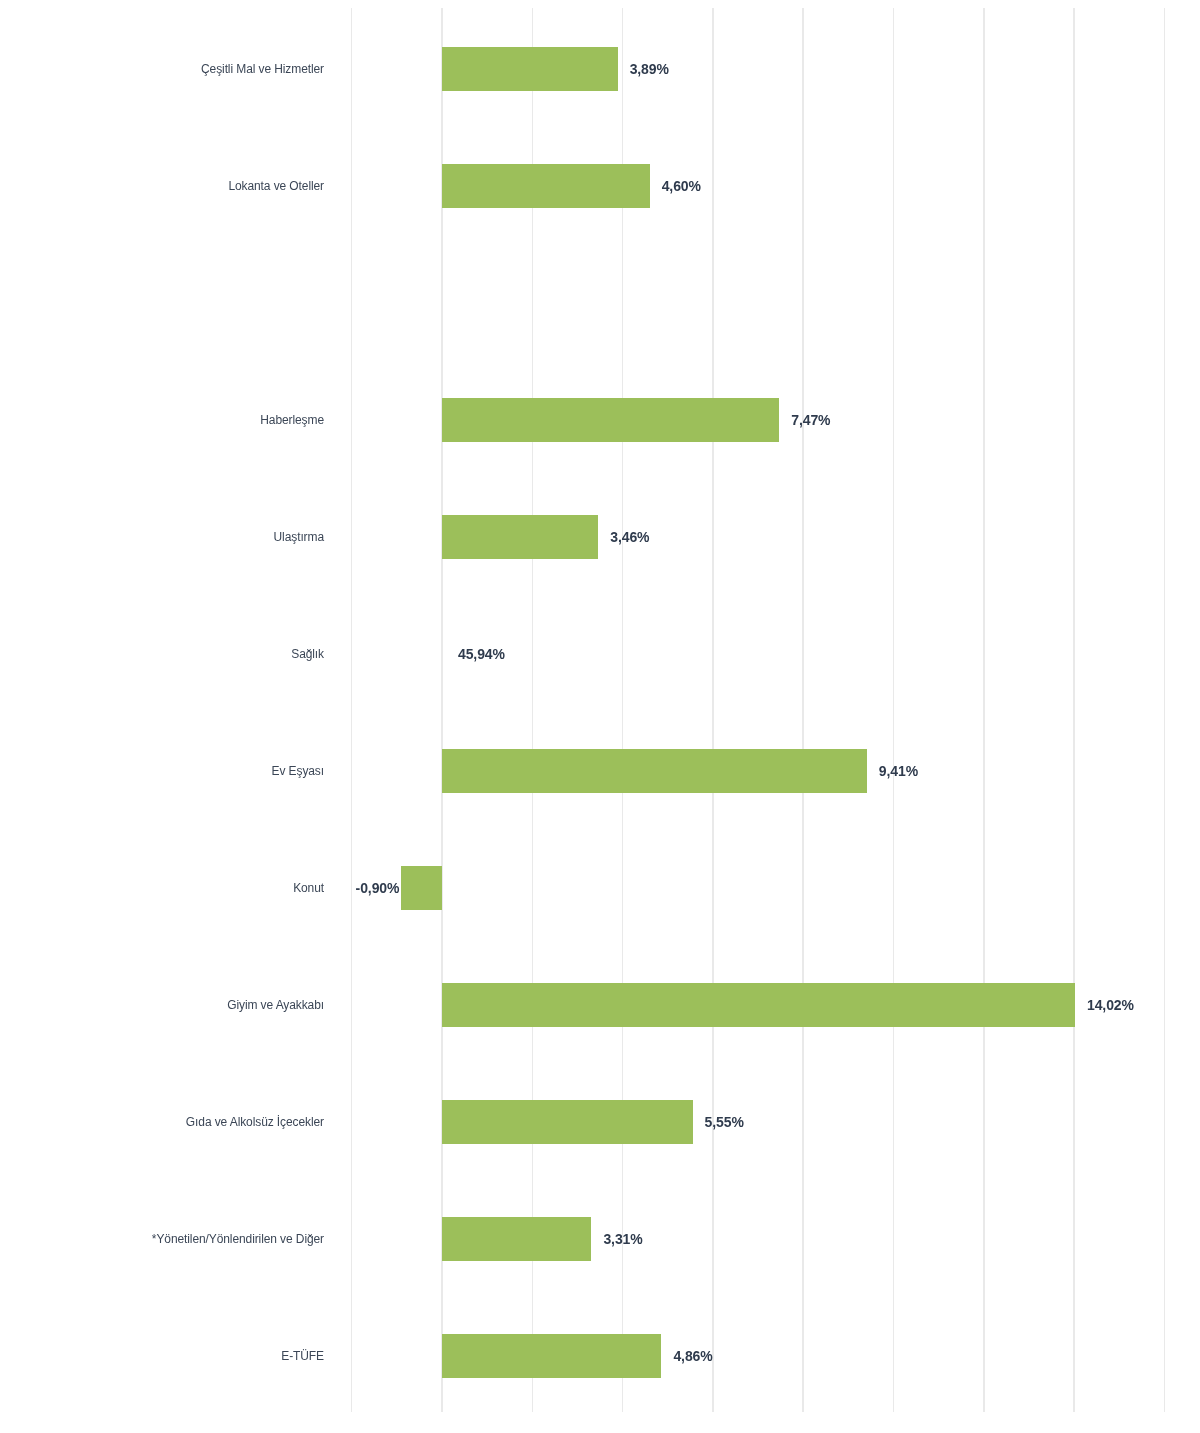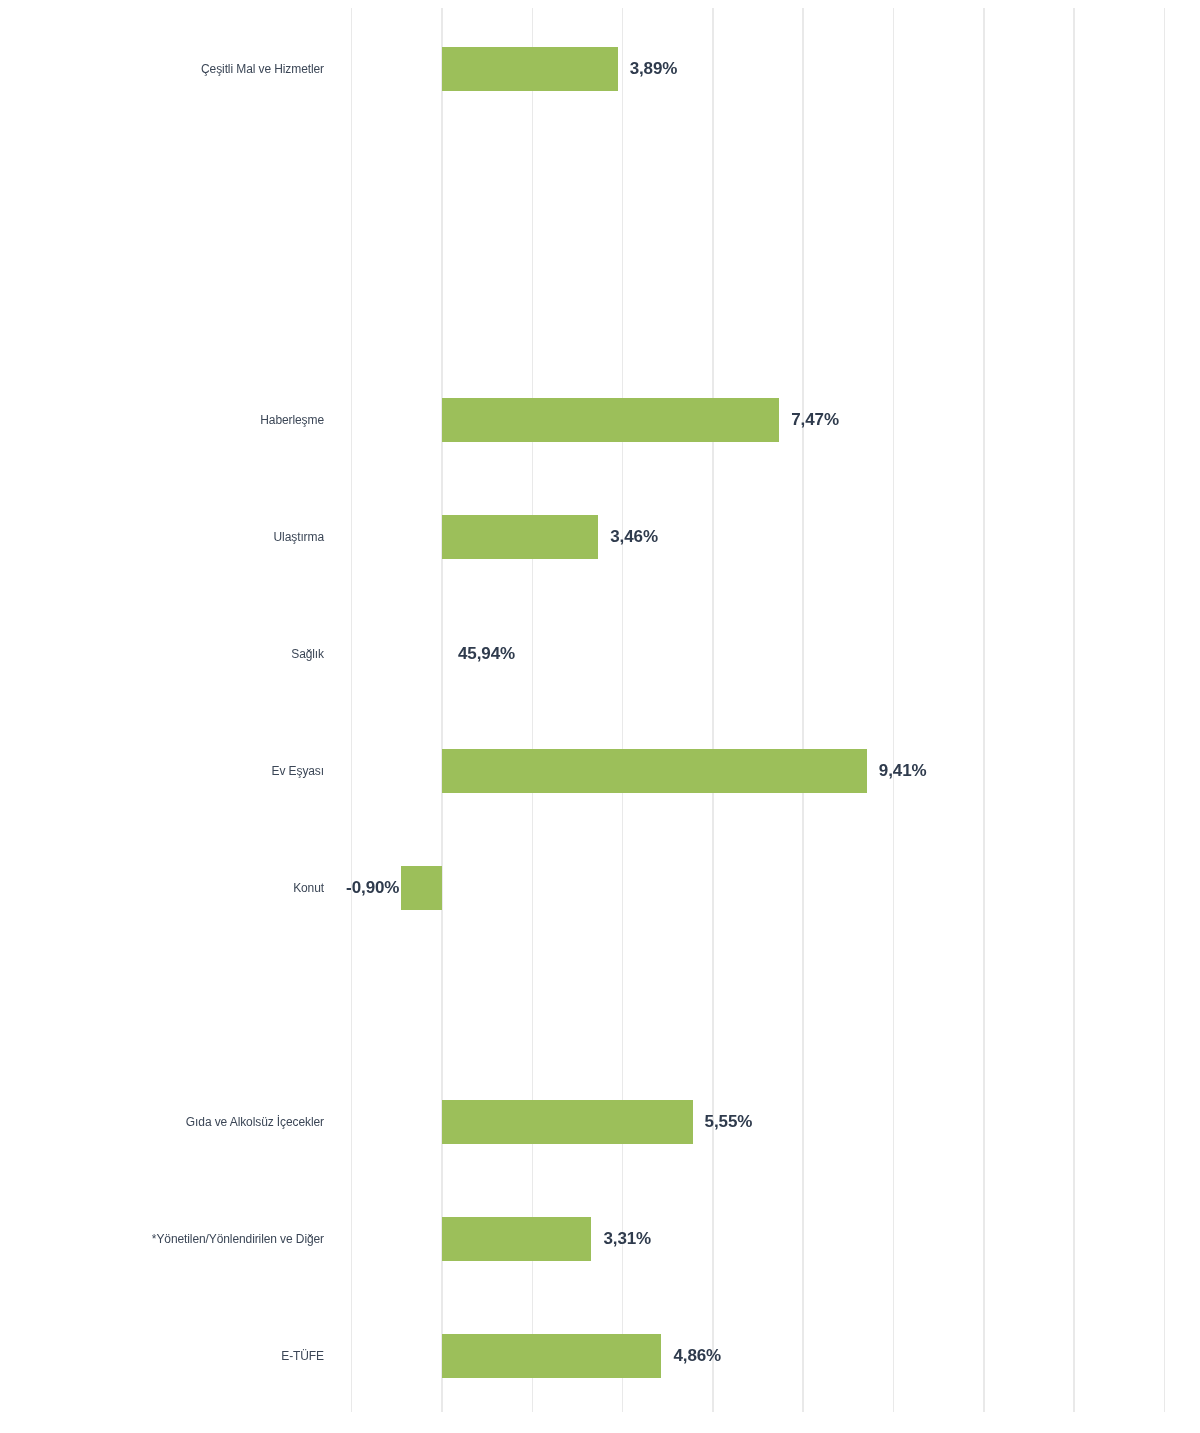--- a/index.html
+++ b/index.html
@@ -66,21 +66,21 @@
     position: absolute;
     top: 0;
     height: 44px;
     background: #9cbf5a;
   }
   .val-label {
     position: absolute;
     top: 50%;
     transform: translateY(-50%);
     white-space: nowrap;
-    font-size: 17px;
+    font-size: 14px;
     font-weight: 700;
     color: #2f3b4d;
     letter-spacing: -0.1px;
   }
   .val-label.neg {
     
   }
 </style>
 </head>
 <body>
@@ -99,20 +99,25 @@
       <div class="gridline" style="left: 1073.35px;"></div>
       <div class="gridline" style="left: 1163.65px;"></div>
     </div>
 
   <div class="rows" id="rows">
       <div class="row" style="top: 47px;">
         <div class="cat-label">Çeşitli Mal ve Hizmetler</div>
         <div class="bar" style="left: 442px; width: 175.633px; background: rgb(156, 191, 90);"></div>
         <div class="val-label" style="left: 629.634px;">3,89%</div>
       </div>
+      <div class="row" style="top: 164px;">
+        <div class="cat-label">Lokanta ve Oteller</div>
+        <div class="bar" style="left: 442px; width: 207.69px; background: rgb(156, 191, 90);"></div>
+        <div class="val-label" style="left: 661.69px;">4,60%</div>
+      </div>
       <div class="row" style="top: 398px; text-align: center;">
         <div class="cat-label">Haberleşme</div>
         <div class="bar" style="left: 442px; width: 337.27px; background: rgb(156, 191, 90);"></div>
         <div class="val-label" style="left: 791.27px;">7,47%</div>
       </div>
       <div class="row" style="top: 515px;">
         <div class="cat-label">Ulaştırma</div>
         <div class="bar" style="left: 442px; width: 156.219px; background: rgb(156, 191, 90);"></div>
         <div class="val-label" style="left: 610.219px;">3,46%</div>
       </div>
@@ -123,20 +128,25 @@
       <div class="row" style="top: 749px; text-align: right;">
         <div class="cat-label">Ev Eşyası</div>
         <div class="bar" style="left: 442px; width: 424.861px; background: rgb(156, 191, 90);"></div>
         <div class="val-label" style="left: 878.861px;">9,41%</div>
       </div>
       <div class="row" style="top: 866px;">
         <div class="cat-label">Konut</div>
         <div class="bar" style="left: 401.365px; width: 40.635px; background: rgb(156, 191, 90);"></div>
         <div class="val-label neg" style="right: 800.635px;">-0,90%</div>
       </div>
+      <div class="row" style="top: 983px;">
+        <div class="cat-label">Giyim ve Ayakkabı</div>
+        <div class="bar" style="left: 442px; width: 633.003px; background: rgb(156, 191, 90);"></div>
+        <div class="val-label" style="left: 1087px;">14,02%</div>
+      </div>
       <div class="row" style="top: 1100px;">
         <div class="cat-label">Gıda ve Alkolsüz İçecekler</div>
         <div class="bar" style="left: 442px; width: 250.582px; background: rgb(156, 191, 90);"></div>
         <div class="val-label" style="left: 704.582px;">5,55%</div>
       </div>
       <div class="row" style="top: 1217px; text-align: center;">
         <div class="cat-label">*Yönetilen/Yönlendirilen ve Diğer</div>
         <div class="bar" style="left: 442px; width: 149.446px; background: rgb(156, 191, 90);"></div>
         <div class="val-label" style="left: 603.447px;">3,31%</div>
       </div>

